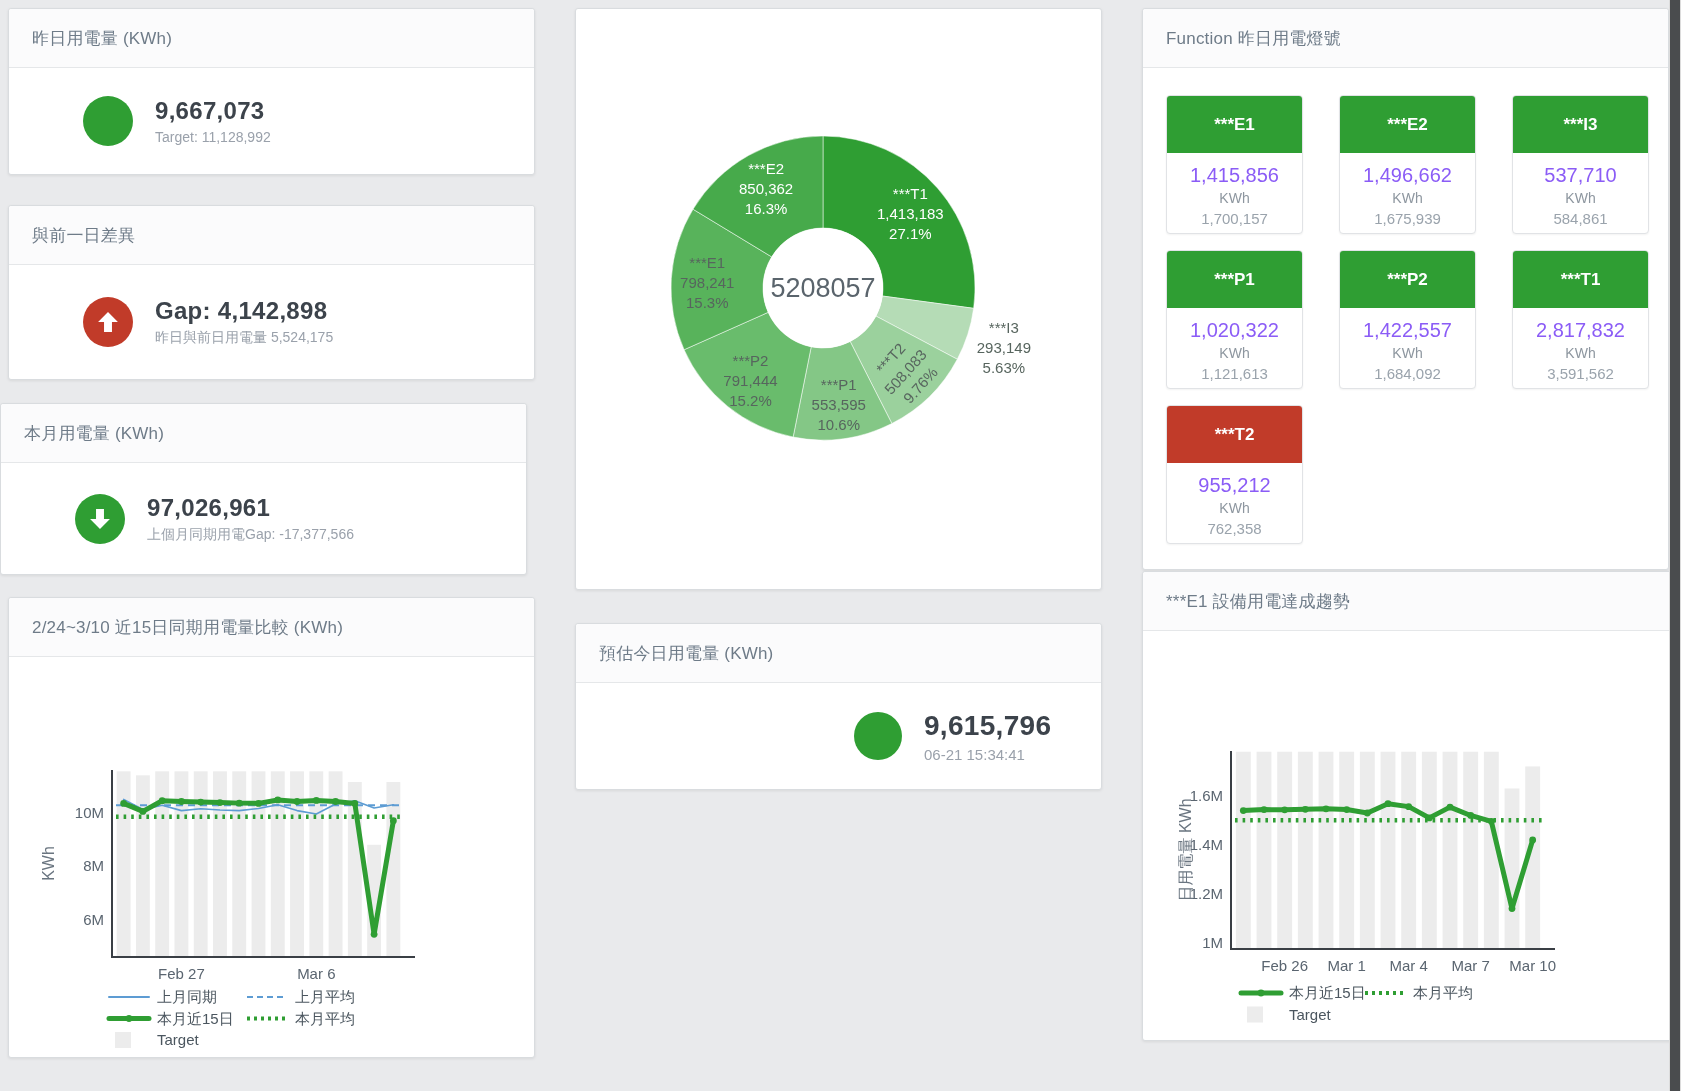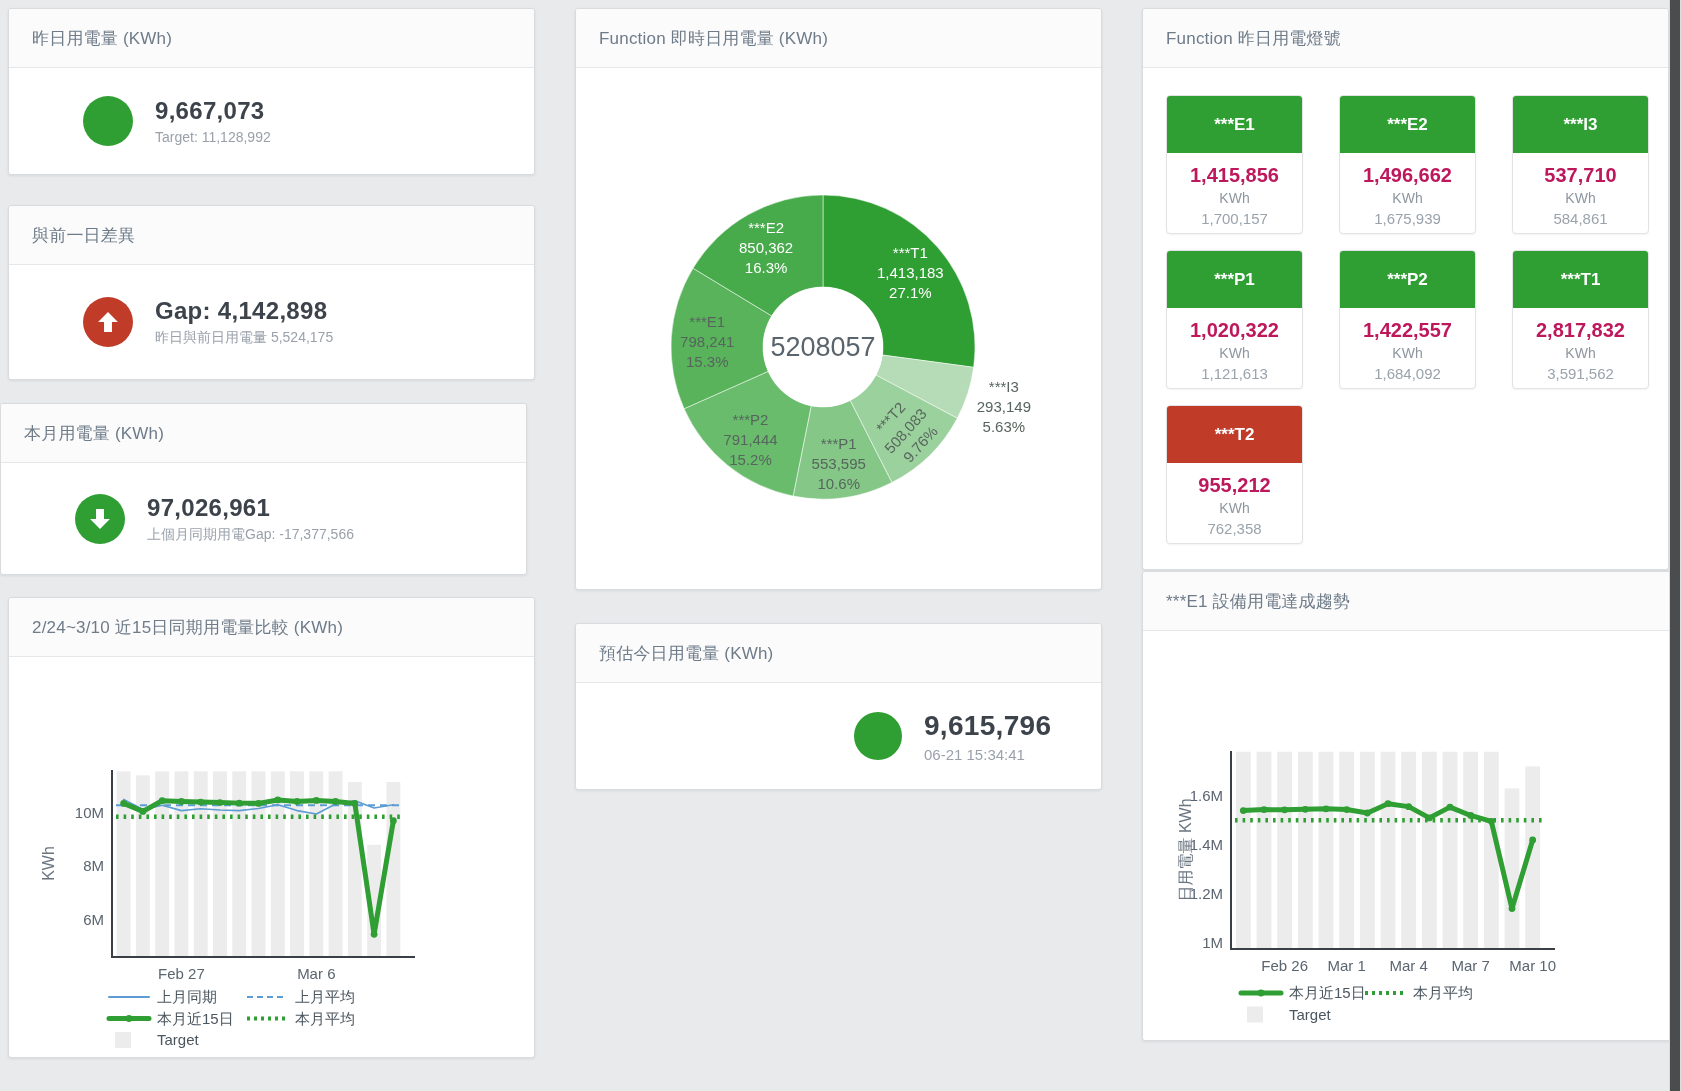--- a/index.html
+++ b/index.html
@@ -25,21 +25,21 @@
   .value.big{font-size:28px}
   .sub{font-size:14px;color:#9aa1ab;margin-top:4px;white-space:nowrap}
   .sub.est{font-size:15px}
 
   
   .tiles{display:grid;grid-template-columns:repeat(3,137px);column-gap:36px;row-gap:16px;padding:27px 0 0 23px}
   .tile{border:1px solid #e1e3e6;border-radius:4px;overflow:hidden;background:#fff;height:139px;box-sizing:border-box;box-shadow:0 1px 2px rgba(0,0,0,.05)}
   .tile-head{height:57px;display:flex;align-items:center;justify-content:center;color:#fff;font-weight:bold;font-size:17px}
   .tile-head.green{background:#2f9e33}
   .tile-head.red{background:#c13b29}
-  .t-val{font-size:20px;font-weight:bold;color:#be185d;margin-top:11px;text-align:center}
+  .t-val{font-size:20px;font-weight:normal;color:#8b5cf6;margin-top:11px;text-align:center}
   .t-unit{font-size:14px;color:#8d969f;text-align:center;margin-top:3px}
   .t-target{font-size:15px;color:#9aa3ac;text-align:center;margin-top:4px}
 
   svg.chart{display:block}
   svg text{font-family:"Liberation Sans",sans-serif}
 
   
   #card-yesterday{left:8px;top:8px;width:527px;height:167px}
   #card-gap{left:8px;top:205px;width:527px;height:175px}
   #card-month{left:0;top:403px;width:527px;height:172px}
@@ -157,23 +157,20 @@
       <circle cx="120" cy="361.5" r="3.4" fill="#2f9e33"></circle>
       <text x="148" y="366.5" fill="#4b565f" font-size="15">本月近15日</text>
       <line x1="238" x2="278" y1="361.5" y2="361.5" stroke="#2f9e33" stroke-width="4" stroke-dasharray="3 4"></line>
       <text x="286" y="366.5" fill="#4b565f" font-size="15">本月平均</text>
       <rect x="106" y="375" width="16" height="16" fill="#ececec"></rect>
       <text x="148" y="388" fill="#4b565f" font-size="15">Target</text>
     </svg>
 </section>
 
 <section class="card" id="card-donut">
-  <header>
-    <span class="ttl">Function 即時日用電量 (KWh)</span>
-  </header>
   <svg class="chart" id="donut-svg" width="525" height="521">
       <path d="M247 127 A152 152 0 0 1 397.63498876800065 299.3248655312724 L306.46117977684236 287.0229732360286 A60 60 0 0 0 247 219 Z" fill="#2f9e33" stroke="rgba(255,255,255,0.5)" stroke-width="1"></path>
       <g>
         <text x="334.3363769124871" y="189.65632136319343" text-anchor="middle" fill="#ffffff" font-size="15">***T1</text>
         <text x="334.3363769124871" y="209.65632136319343" text-anchor="middle" fill="#ffffff" font-size="15">1,413,183</text>
         <text x="334.3363769124871" y="229.65632136319343" text-anchor="middle" fill="#ffffff" font-size="15">27.1%</text>
       </g>
       <path d="M397.63498876800065 299.3248655312724 A152 152 0 0 1 381.2728352201741 350.2376706661299 L300.00243495533186 307.12013315768286 A60 60 0 0 0 306.46117977684236 287.0229732360286 Z" fill="#b5dcb6" stroke="rgba(255,255,255,0.5)" stroke-width="1"></path>
       <g>
         <text x="427.8881969705933" y="324.1331247803507" text-anchor="middle" fill="#57655e" font-size="15">***I3</text>

